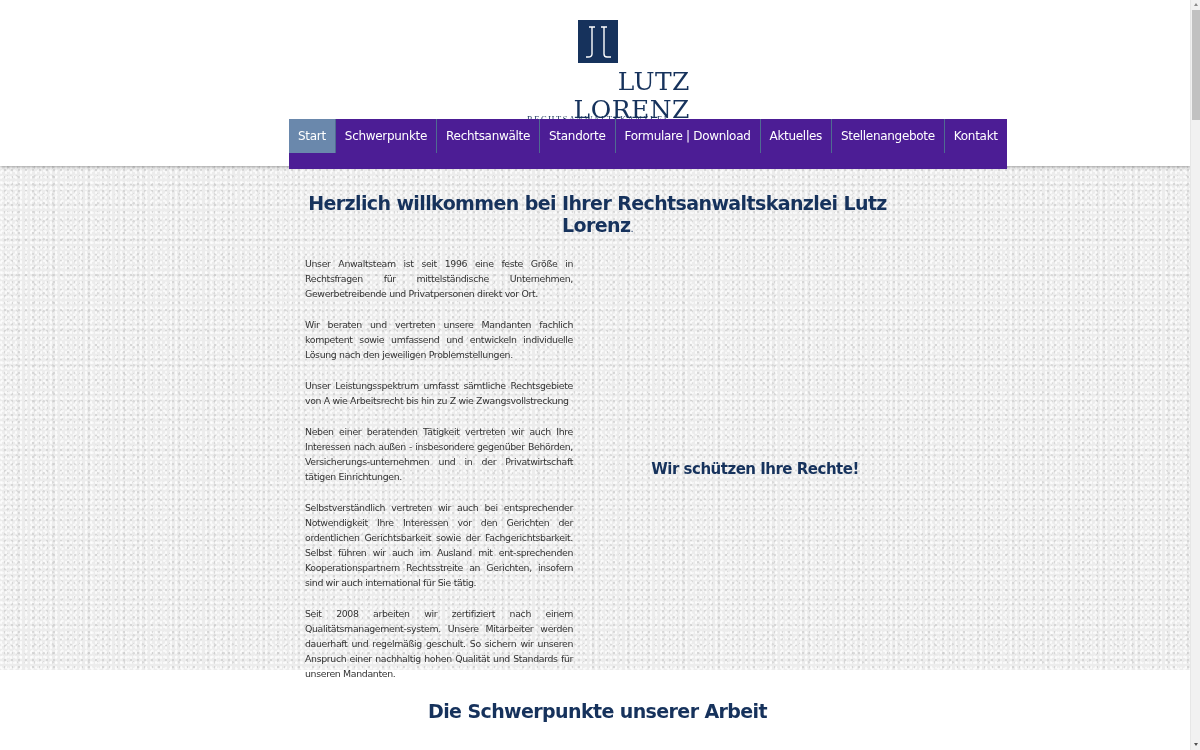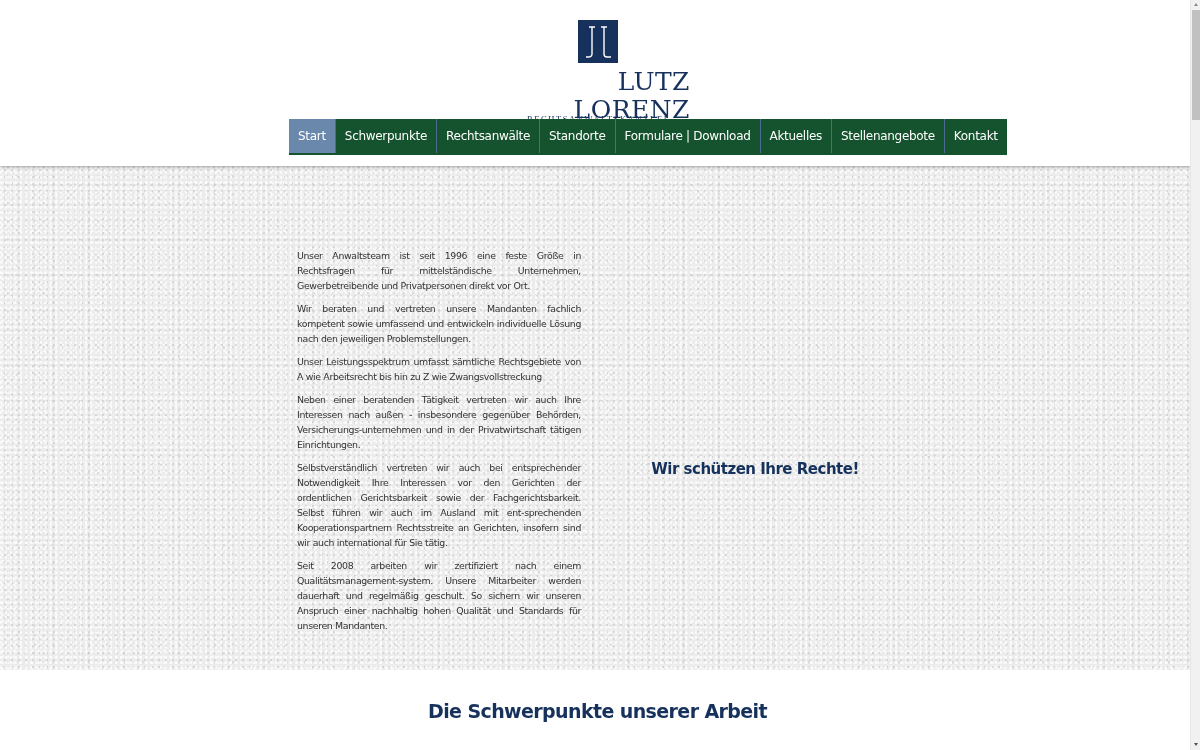--- a/index.html
+++ b/index.html
@@ -9,39 +9,39 @@
     .page { position: absolute; left: 0; top: 0; width: 1190px; height: 750px; overflow: hidden; }
 
     
     .header { position: absolute; left: 0; top: 0; width: 1190px; height: 166px; background: #ffffff; z-index: 2; box-shadow: 0 1px 3px rgba(0,0,0,0.35); }
     .logo { position: absolute; left: 505px; top: 18px; width: 185px; height: 90px; text-align: center; }
     .logo-mark { position: absolute; left: 73px; top: 2px; width: 40px; height: 43px; background: #16325c; }
     .logo-mark svg { display: block; }
     .logo-name { position: absolute; left: 0; top: 50px; width: 185px; text-align: right; font-family: "DejaVu Serif", "Liberation Serif", serif; font-size: 25px; color: #16325c; letter-spacing: 0.5px; line-height: 28px; font-weight: normal; }
     .logo-sub { position: absolute; left: 0; top: 96px; width: 185px; text-align: center; font-family: "Liberation Serif", serif; font-size: 8.5px; color: #16325c; letter-spacing: 1.6px; }
 
-    .nav { position: absolute; left: 289px; top: 119px; height: 36px; display: flex; background: #14532d; }
+    .nav { position: absolute; left: 289px; top: 119px; height: 50px; display: flex; background: #4c1d95; }
     .nav-item { height: 34px; line-height: 34px; padding: 0 9px; color: #ffffff; font-family: "DejaVu Sans", sans-serif; font-size: 12px; letter-spacing: -0.3px; transform-origin: left; border-right: 1px solid #4f6b91; white-space: nowrap; cursor: pointer; }
     .nav-item:last-child { border-right: none; }
     .nav-item.active { background: #6a88ac; }
 
     
     .texture { position: absolute; left: 0; top: 166px; width: 1190px; height: 504px; background-color: #ececec;
       background-image:
         radial-gradient(circle at 20% 30%, rgba(255,255,255,0.8) 1px, transparent 1.5px),
         radial-gradient(circle at 70% 60%, rgba(200,200,200,0.6) 1px, transparent 1.5px),
         radial-gradient(circle at 40% 80%, rgba(255,255,255,0.7) 1px, transparent 1.6px),
         radial-gradient(circle at 85% 15%, rgba(210,210,210,0.7) 1px, transparent 1.4px);
       background-size: 5px 5px, 7px 7px, 6px 6px, 9px 9px; }
 
     .welcome-title { position: absolute; left: 290px; top: 192px; width: 615px; text-align: center; font-family: "DejaVu Sans", sans-serif; font-size: 19px; color: #16325c; font-weight: bold; letter-spacing: -0.6px; }
     .welcome-title .dot { font-size: 10px; font-weight: normal; }
 
     .intro { position: absolute; left: 289px; top: 240px; width: 300px; font-family: "DejaVu Sans", sans-serif; font-size: 9.4px; line-height: 15px; color: #333333; text-align: justify; letter-spacing: -0.35px; }
-    .intro p { margin: 8px; }
+    .intro p { margin: 16px; }
 
     .slogan { position: absolute; left: 610px; top: 457px; width: 290px; text-align: center; font-family: "DejaVu Sans", sans-serif; font-size: 15px; line-height: 25px; color: #16325c; font-weight: bold; letter-spacing: -0.5px; }
 
     
     .section2-title { position: absolute; left: 300px; top: 700px; width: 595px; text-align: center; font-family: "DejaVu Sans", sans-serif; font-size: 19px; color: #16325c; font-weight: bold; letter-spacing: -0.6px; }
 
     
     .scrollbar { position: absolute; left: 1190px; top: 0; width: 10px; height: 750px; background: #f1f1f1; border-left: 1px solid #e6e6e6; }
     .scroll-up { position: absolute; left: 0; top: 0; width: 10px; height: 10px; }
     .scroll-up::after { content: ""; position: absolute; left: 3px; top: 3px; border-left: 2px solid transparent; border-right: 2px solid transparent; border-bottom: 3px solid #8a8a8a; }
@@ -75,20 +75,21 @@
       <div class="nav-item">Standorte</div>
       <div class="nav-item">Formulare | Download</div>
       <div class="nav-item">Aktuelles</div>
       <div class="nav-item">Stellenangebote</div>
       <div class="nav-item">Kontakt</div>
     </nav>
   </header>
 
   <section class="texture"></section>
 
+  <h1 class="welcome-title"><span>Herzlich willkommen bei Ihrer Rechtsanwaltskanzlei Lutz Lorenz</span><span class="dot">.</span></h1>
 
   <div class="intro">
     <p>Unser Anwaltsteam ist seit 1996 eine feste Größe in Rechtsfragen für mittelständische Unternehmen, Gewerbetreibende und Privatpersonen direkt vor Ort.</p>
     <p>Wir beraten und vertreten unsere Mandanten fachlich kompetent sowie umfassend und entwickeln individuelle Lösung nach den jeweiligen Problemstellungen.</p>
     <p>Unser Leistungsspektrum umfasst sämtliche Rechtsgebiete von A wie Arbeitsrecht bis hin zu Z wie Zwangsvollstreckung</p>
     <p>Neben einer beratenden Tätigkeit vertreten wir auch Ihre Interessen nach außen - insbesondere gegenüber Behörden, Versicherungs-unternehmen und in der Privatwirtschaft tätigen Einrichtungen.</p>
     <p>Selbstverständlich vertreten wir auch bei entsprechender Notwendigkeit Ihre Interessen vor den Gerichten der ordentlichen Gerichtsbarkeit sowie der Fachgerichtsbarkeit. Selbst führen wir auch im Ausland mit ent-sprechenden Kooperationspartnern Rechtsstreite an Gerichten, insofern sind wir auch international für Sie tätig.</p>
     <p>Seit 2008 arbeiten wir zertifiziert nach einem Qualitätsmanagement-system. Unsere Mitarbeiter werden dauerhaft und regelmäßig geschult. So sichern wir unseren Anspruch einer nachhaltig hohen Qualität und Standards für unseren Mandanten.</p>
   </div>
 

